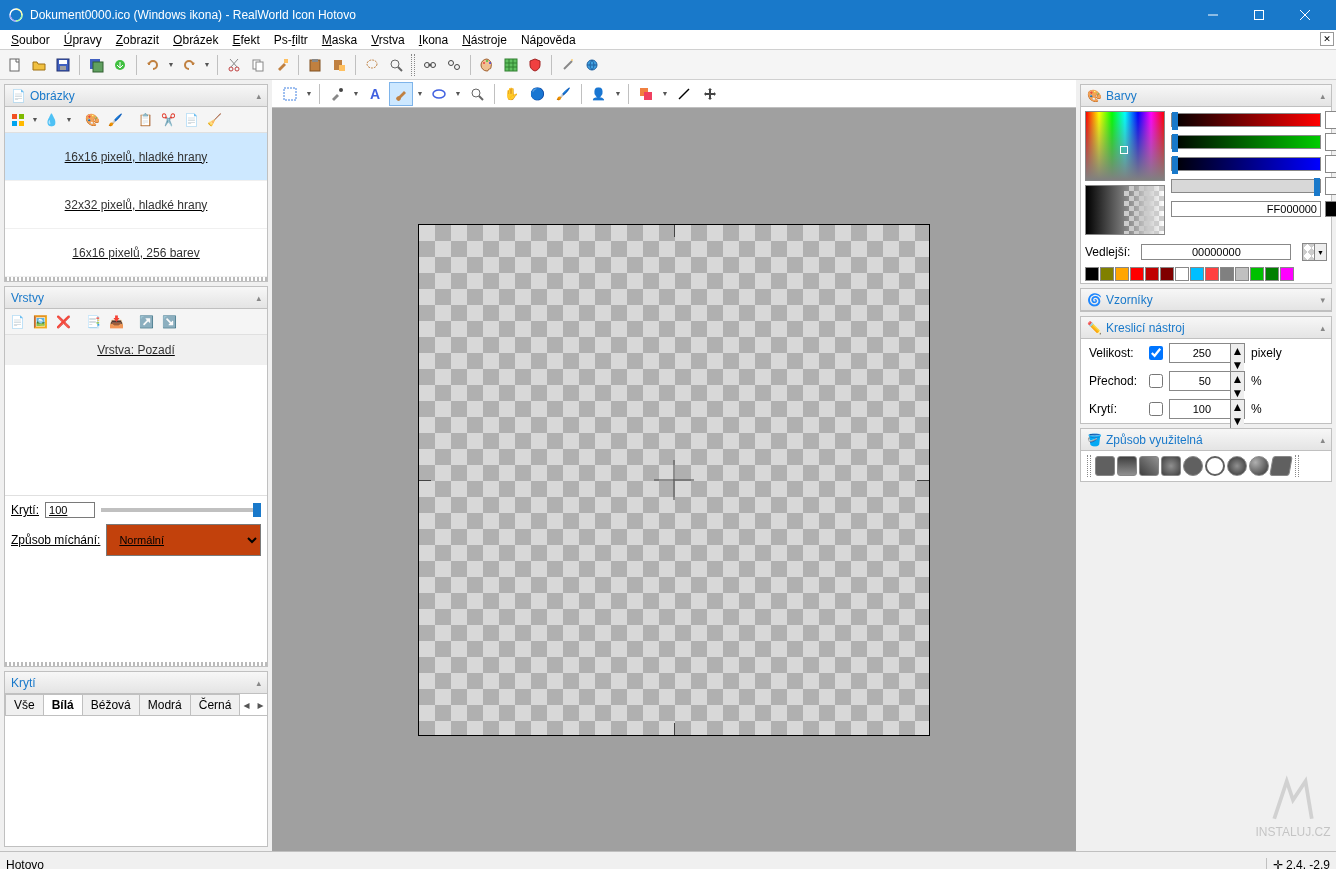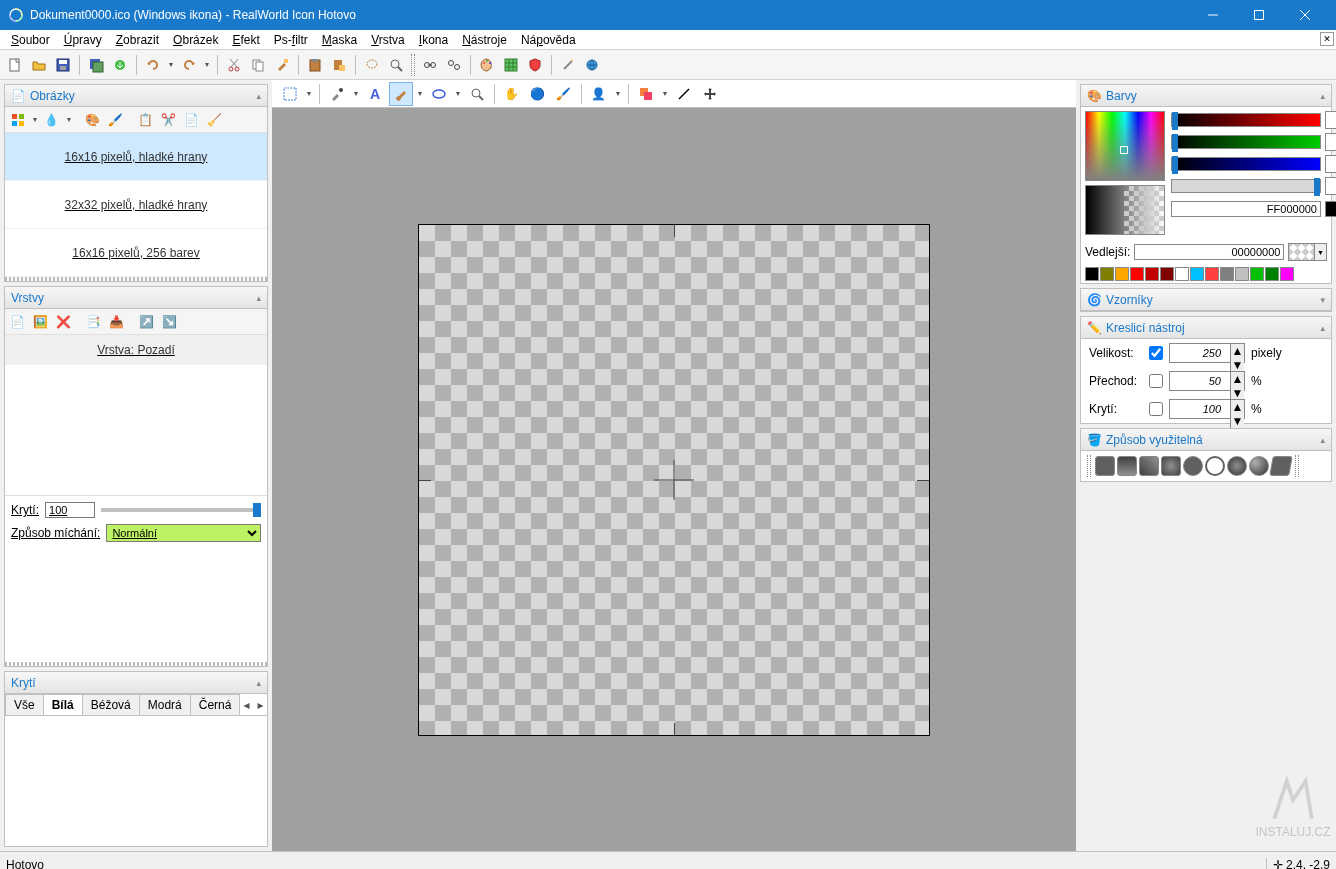--- a/index.html
+++ b/index.html
@@ -44,21 +44,21 @@
 .img-item { height: 48px; display: flex; align-items: center; justify-content: center; border-bottom: 1px solid #f0f0f0; font-size: 11px; color: #333; }
 .img-item.sel { background: #cde8ff; }
 
 
 .layer-row { padding: 8px; text-align: center; font-size: 11px; color: #333; background: #f0f0f0; }
 .layer-controls { padding: 6px; border-top: 1px solid #e0e0e0; }
 .lc-row { display: flex; align-items: center; gap: 6px; margin-bottom: 6px; font-size: 11px; }
 .lc-row input[type=text] { width: 50px; border: 1px solid #7a7a7a; padding: 1px 3px; font-size: 11px; }
 .lc-row .slider { flex: 1; height: 4px; background: #c0c0c0; position: relative; }
 .lc-row .slider .thumb { position: absolute; right: 0; top: -5px; width: 8px; height: 14px; background: #1979ca; }
-.lc-row select { flex: 1; border: 1px solid #7a7a7a; padding: 1px; font-size: 11px; background: #bef264; }
+.lc-row select { flex: 1; border: 1px solid #7a7a7a; padding: 8px; font-size: 11px; background: #c2410c; }
 
 
 .preview-tabs { display: flex; border-bottom: 1px solid #c0c0c0; font-size: 11px; align-items: center; }
 .preview-tabs .tab { padding: 3px 8px; border: 1px solid #c0c0c0; border-bottom: none; background: #f0f0f0; margin-right: -1px; }
 .preview-tabs .tab.active { background: #fff; font-weight: bold; }
 .preview-tabs .nav { margin-left: auto; display: flex; }
 .preview-tabs .nav span { padding: 2px 4px; color: #555; }
 .preview-body { height: 130px; background: #fff; }
 
 
@@ -98,37 +98,37 @@
 .cslider.g { background: linear-gradient(to right,#000,#0c0); }
 .cslider.b { background: linear-gradient(to right,#000,#00f); }
 .cslider.a { background: #d8d8d8; }
 .cslider .thumb { position:absolute; left:0; top:-2px; width:6px; height:18px; background:#1979ca; }
 .cslider.a .thumb { left: auto; right: 0; }
 .cspin { width: 48px; height: 18px; border: 1px solid #888; display: flex; }
 .cspin input { flex:1; border:none; text-align: right; padding-right: 2px; font-size:11px; width: 30px; }
 .hex-row { display: flex; gap: 4px; margin-top: 2px; }
 .hex-row input { flex:1; border:1px solid #888; padding:1px 3px; text-align:right; font-size:11px; }
 .hex-row .swatch { width: 48px; border: 1px solid #888; background: #000; position:relative; }
-.sec-row { display:flex; align-items:center; gap:4px; padding: 4px; font-size:11px; }
-.sec-row input { flex:1; border:1px solid #888; padding:1px 3px; text-align:right; font-size:11px; }
+.sec-row { display:flex; align-items:center; gap:11px; padding: 4px; font-size:11px; }
+.sec-row input { flex:1; border:1px solid #888; padding:1px 3px; text-align:center; font-size:11px; }
 .sec-row .swatch2 { width:48px; height:18px; border:1px solid #888; background-image:
   linear-gradient(45deg,#ccc 25%,transparent 25%),linear-gradient(-45deg,#ccc 25%,transparent 25%),
   linear-gradient(45deg,transparent 75%,#ccc 75%),linear-gradient(-45deg,transparent 75%,#ccc 75%);
   background-size:8px 8px; position:relative; }
 .sec-row .swatch2 .dd { position:absolute; right:0; top:0; bottom:0; width:12px; background:#eee; border-left:1px solid #888; font-size:7px; display:flex; align-items:center; justify-content:center; }
 .palette { display:flex; padding:2px 4px; gap:1px; }
 .palette .sw { width:14px; height:14px; border:1px solid #888; }
 
 
 .dt-row { display:flex; align-items:center; gap:6px; padding:4px 8px; font-size:11px; }
 .dt-row label { width: 54px; }
 .dt-row select { flex:1; border:1px solid #7a7a7a; padding:2px; font-size:11px; background:#fff; }
 .dt-row input[type=checkbox] { width:14px; height:14px; }
 .dt-row .spin { width: 76px; height: 20px; border:1px solid #888; display:flex; }
-.dt-row .spin input { flex:1; border:none; text-align:right; padding-right:9px; font-size:11px; width:50px;font-style:italic; }
+.dt-row .spin input { flex:1; border:none; text-align:right; padding-right:19px; font-size:11px; width:50px; }
 .dt-row .spin .ud { width:14px; display:flex; flex-direction:column; font-size:6px; }
 .dt-row .spin .ud span { flex:1; text-align:center; border-left:1px solid #888; background:#eee; }
 .dt-row .unit { width: 34px; }
 
 
 .fill-icons { display:flex; gap:2px; padding:4px; align-items:center; }
 .fill-icons .fi { width:20px; height:20px; border:1px solid #888; border-radius:3px; }
 .fill-msg { text-align:center; padding:6px; font-size:11px; color:#333; }
 
 

